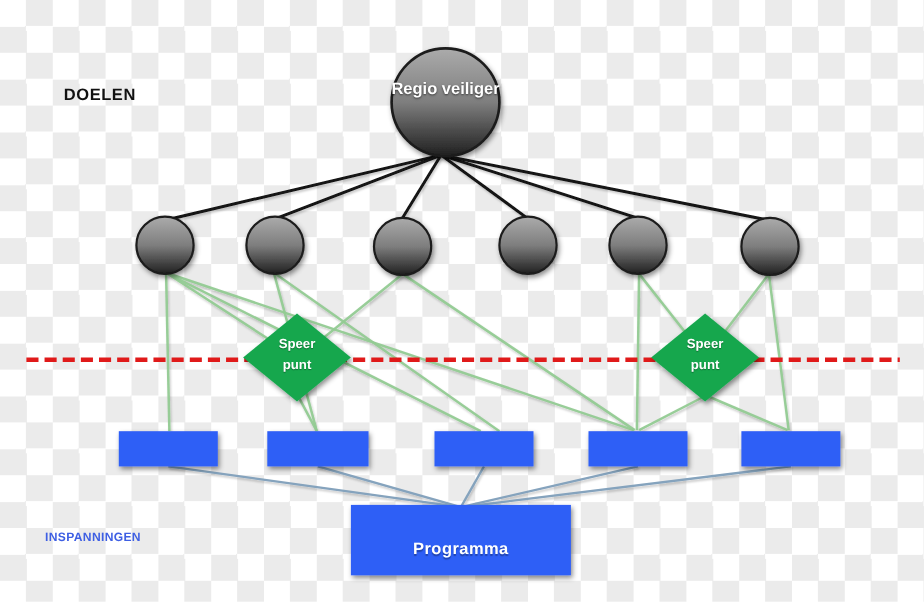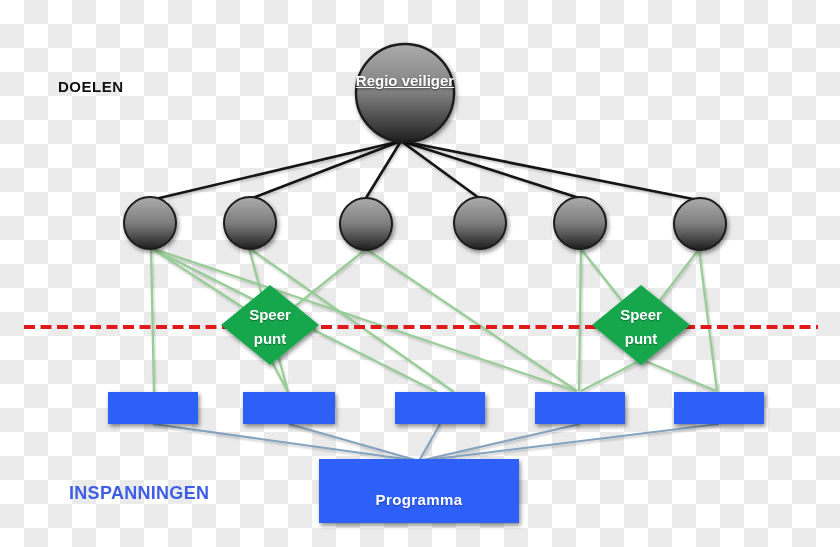--- a/index.html
+++ b/index.html
@@ -10,30 +10,29 @@
     background-image:conic-gradient(#ebebeb 0 25%, #ffffff 0 50%, #ebebeb 0 75%, #ffffff 0);
     background-size:48px 48px;
   }
   .stage{position:relative;width:840px;height:547px;}
   .stage svg{position:absolute;left:0;top:0;}
   .overlay{position:absolute;margin:0;pointer-events:none;}
   .lbl-doelen{
     left:58px;top:78px;font-size:15px;font-weight:bold;color:#111;letter-spacing:.5px;
   }
   .lbl-inspanningen{
-    left:41px;top:483px;font-size:18px;font-weight:bold;color:#3e5fe3;letter-spacing:.3px;margin-left:28px;
+    left:41px;top:483px;font-size:11px;font-weight:bold;color:#3e5fe3;letter-spacing:.3px;
   }
   .lbl-root{
     left:355px;top:70px;width:100px;text-align:center;
     color:#fff;font-weight:bold;font-size:15px;line-height:1.45;
     text-shadow:0 1px 2px rgba(0,0,0,.6);
-    text-decoration:underline;
   }
   .lbl-diamond{
-    width:56px;text-align:center;color:#fff;font-weight:bold;font-size:15px;line-height:1.6;
+    width:56px;text-align:center;color:#fff;font-weight:bold;font-size:12px;line-height:1.6;
     text-shadow:0 1px 1px rgba(0,0,0,.35);
   }
   .lbl-diamond.d1{left:242px;top:303px;}
   .lbl-diamond.d2{left:613px;top:303px;}
   .lbl-programma{
     left:319px;top:459px;width:200px;height:81px;
     display:flex;align-items:center;justify-content:center;
     color:#fff;font-weight:bold;font-size:15px;letter-spacing:.4px;
     text-shadow:0 1px 1px rgba(0,0,0,.3);
   }

